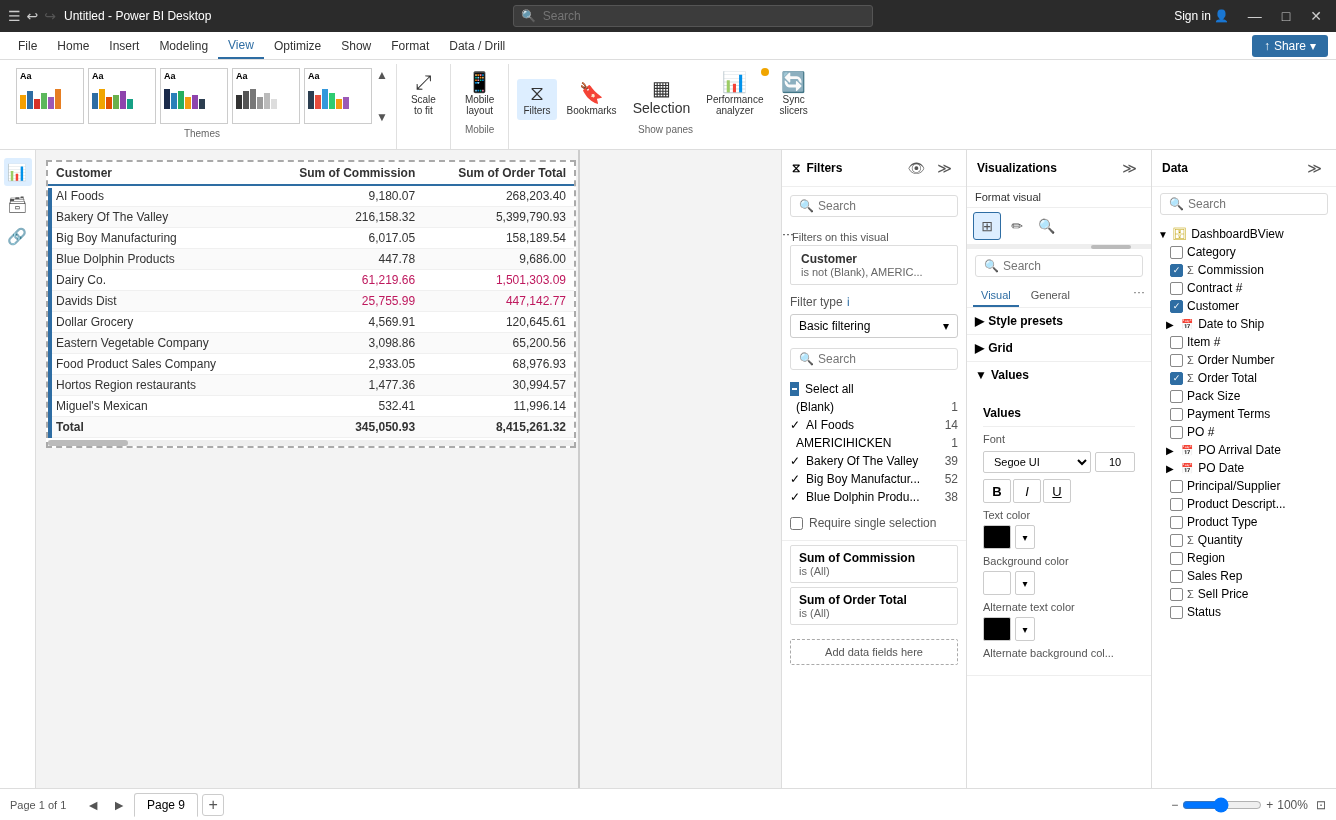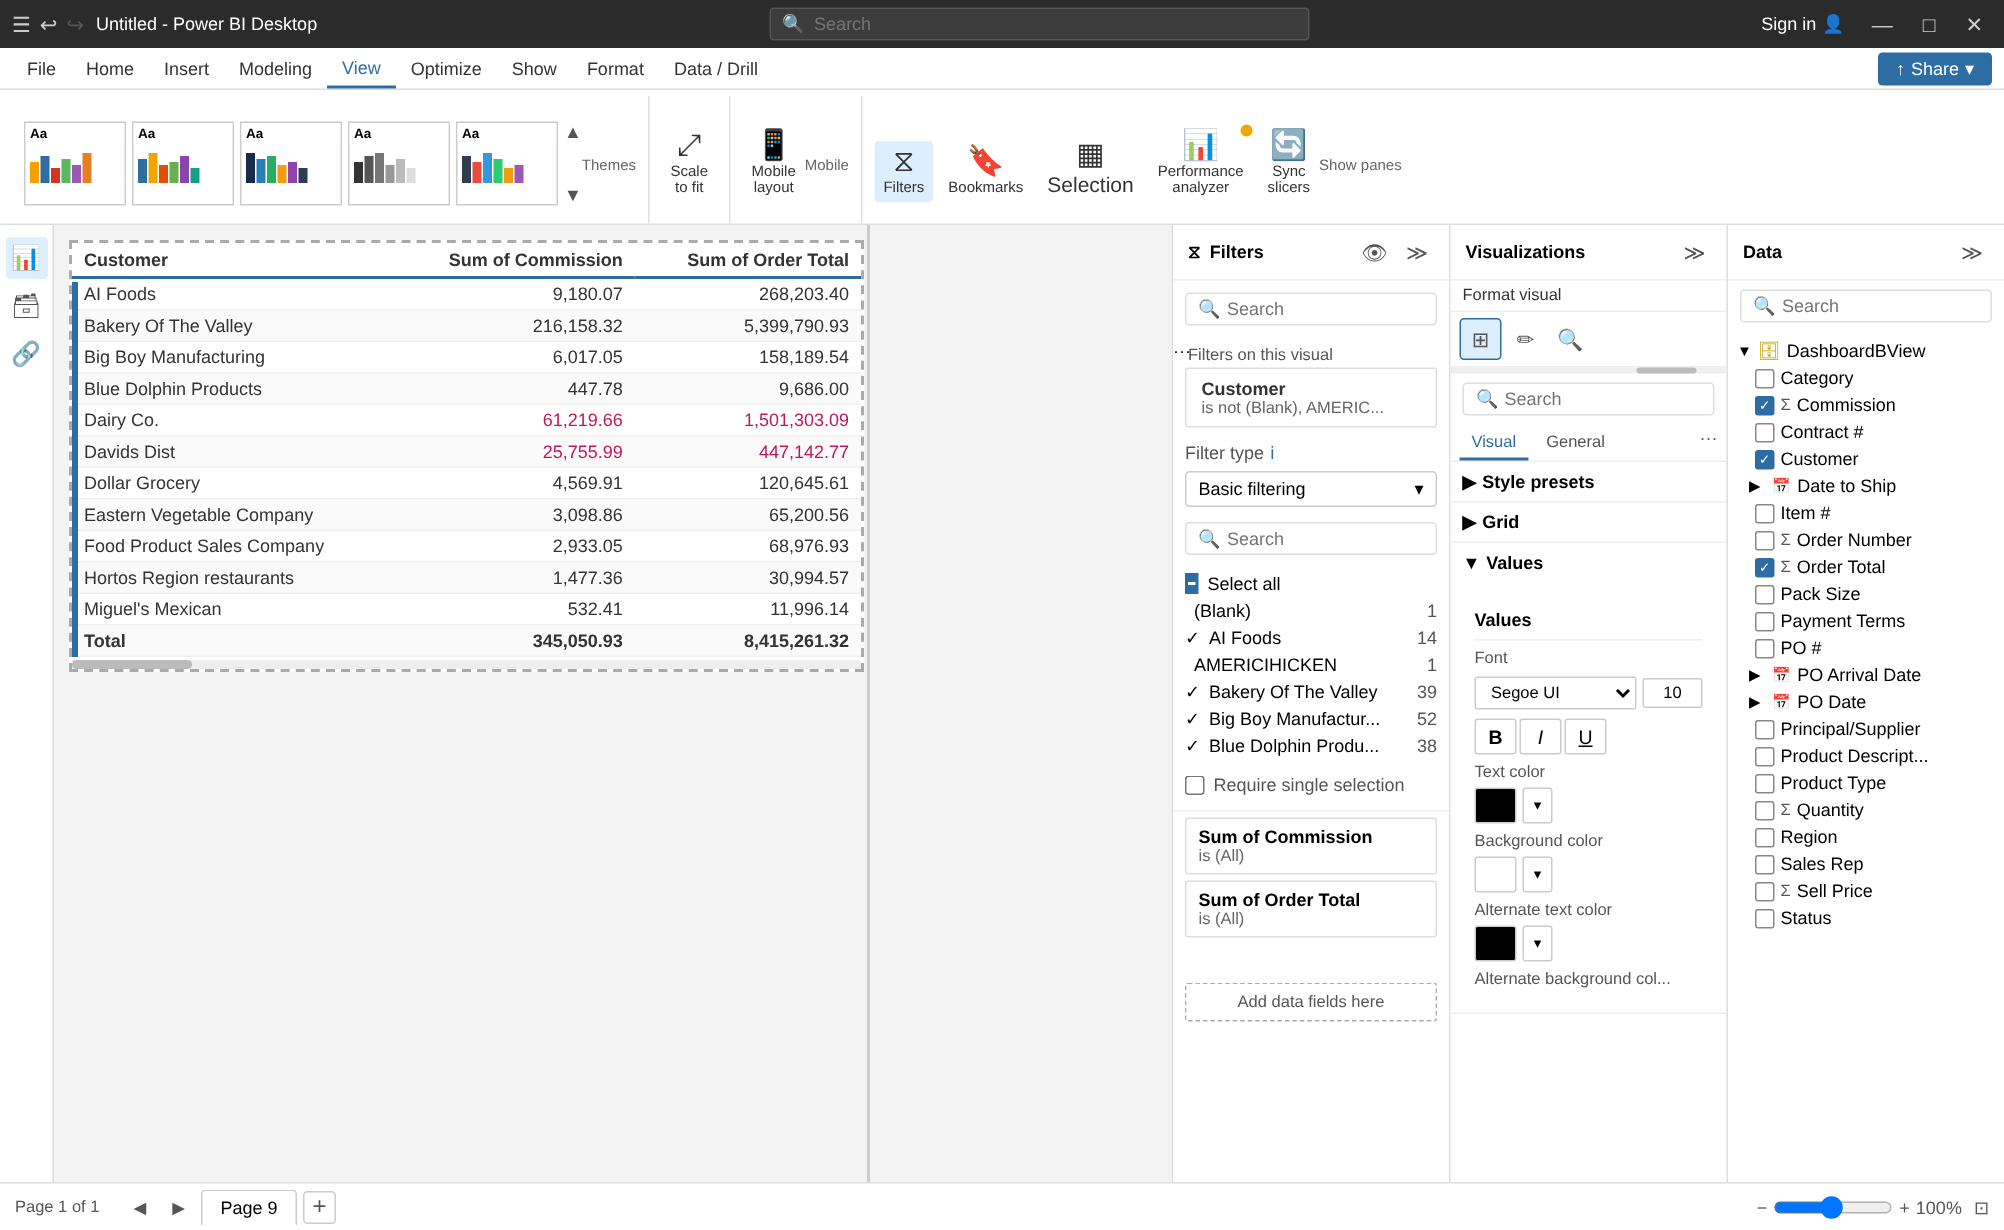--- a/index.html
+++ b/index.html
@@ -82,21 +82,21 @@
       background: #fff;
       border-bottom: 1px solid #ddd;
       padding: 4px 8px 0;
       height: 90px;
       display: flex;
       align-items: flex-start;
       overflow: hidden;
     }
     .ribbon-section {
       display: flex;
-      flex-direction: row;
+      flex-direction: column;
       align-items: center;
       padding: 0 8px;
       border-right: 1px solid #e0e0e0;
       height: 100%;
       justify-content: flex-start;
       padding-top: 4px;
     }
     .ribbon-section:last-child { border-right: none; }
     .ribbon-items { display: flex; gap: 4px; align-items: flex-end; }
     .ribbon-label { font-size: 10px; color: #666; margin-top: 4px; text-align: center; }
@@ -310,21 +310,21 @@
       border: 1px solid #ddd;
       border-radius: 2px;
       padding: 5px 8px;
       margin-bottom: 4px;
     }
     .filter-field-title { font-weight: 600; font-size: 12px; }
     .filter-field-sub { font-size: 11px; color: #666; }
 
     .add-data-btn {
       border: 1px dashed #aaa;
-      margin: 22px 8px;
+      margin: 6px 8px;
       padding: 6px;
       text-align: center;
       font-size: 11px;
       color: #555;
       cursor: pointer;
       border-radius: 2px;
     }
 
     
     .viz-panel {

